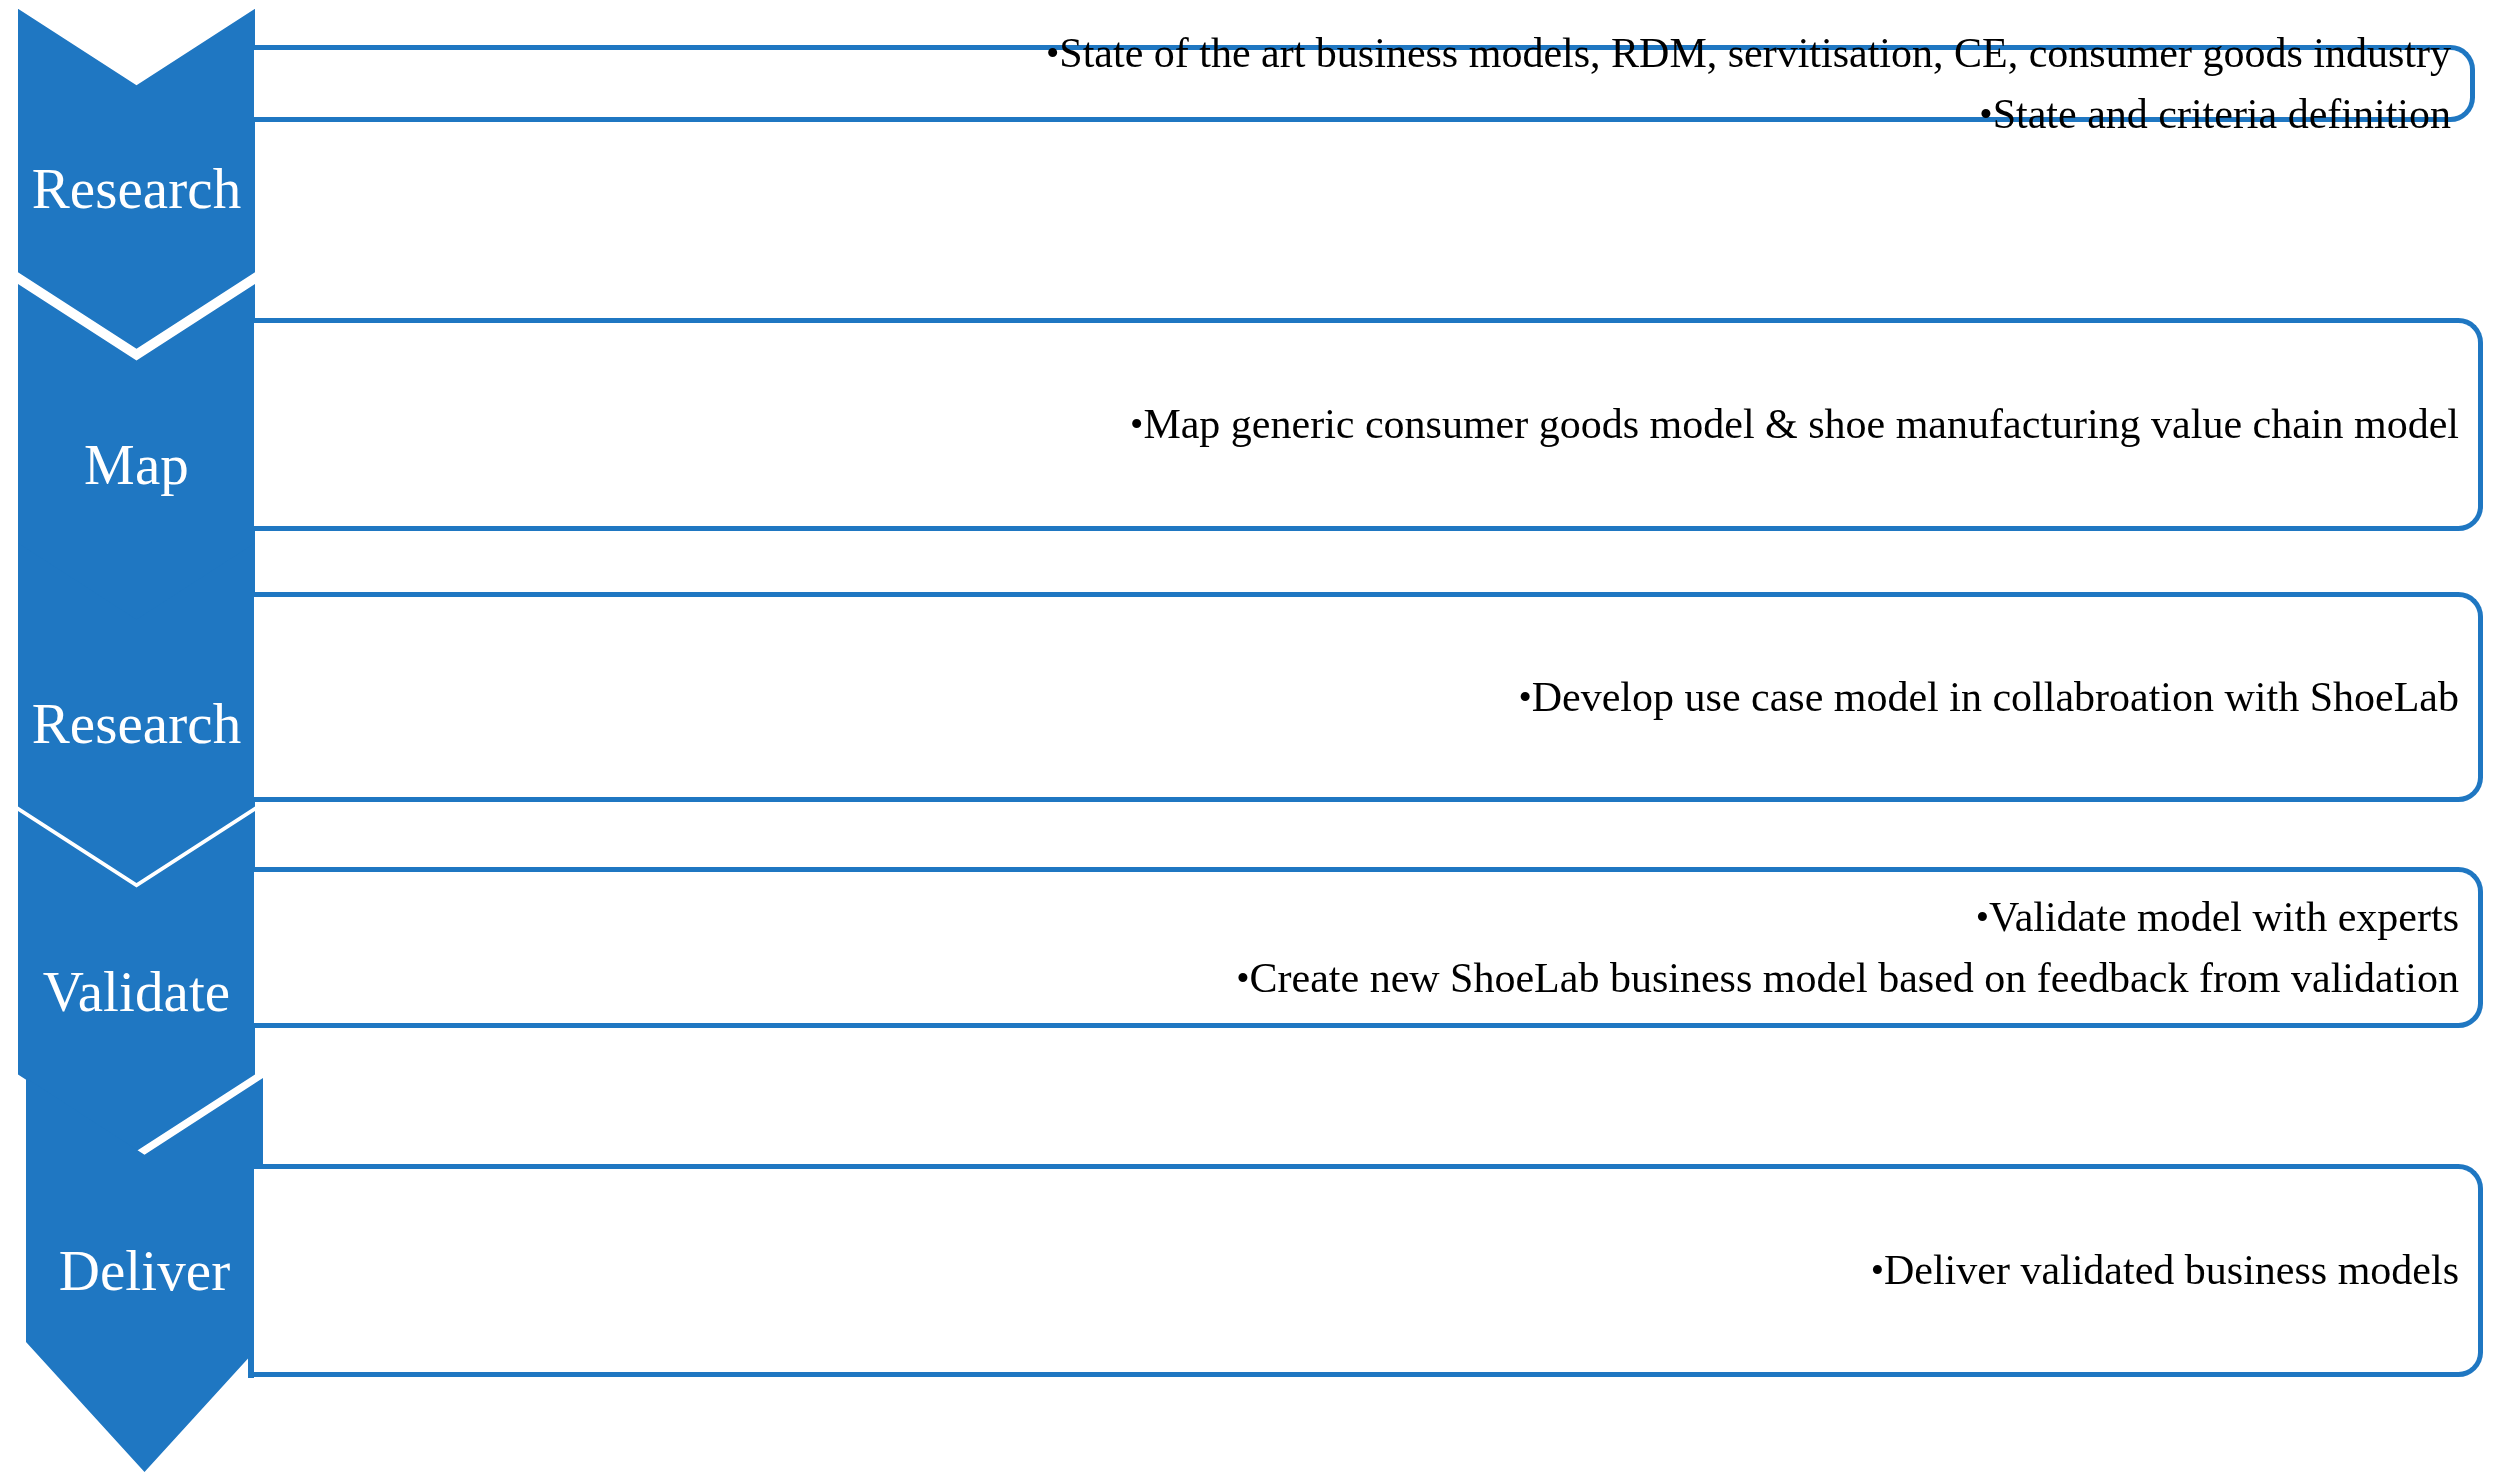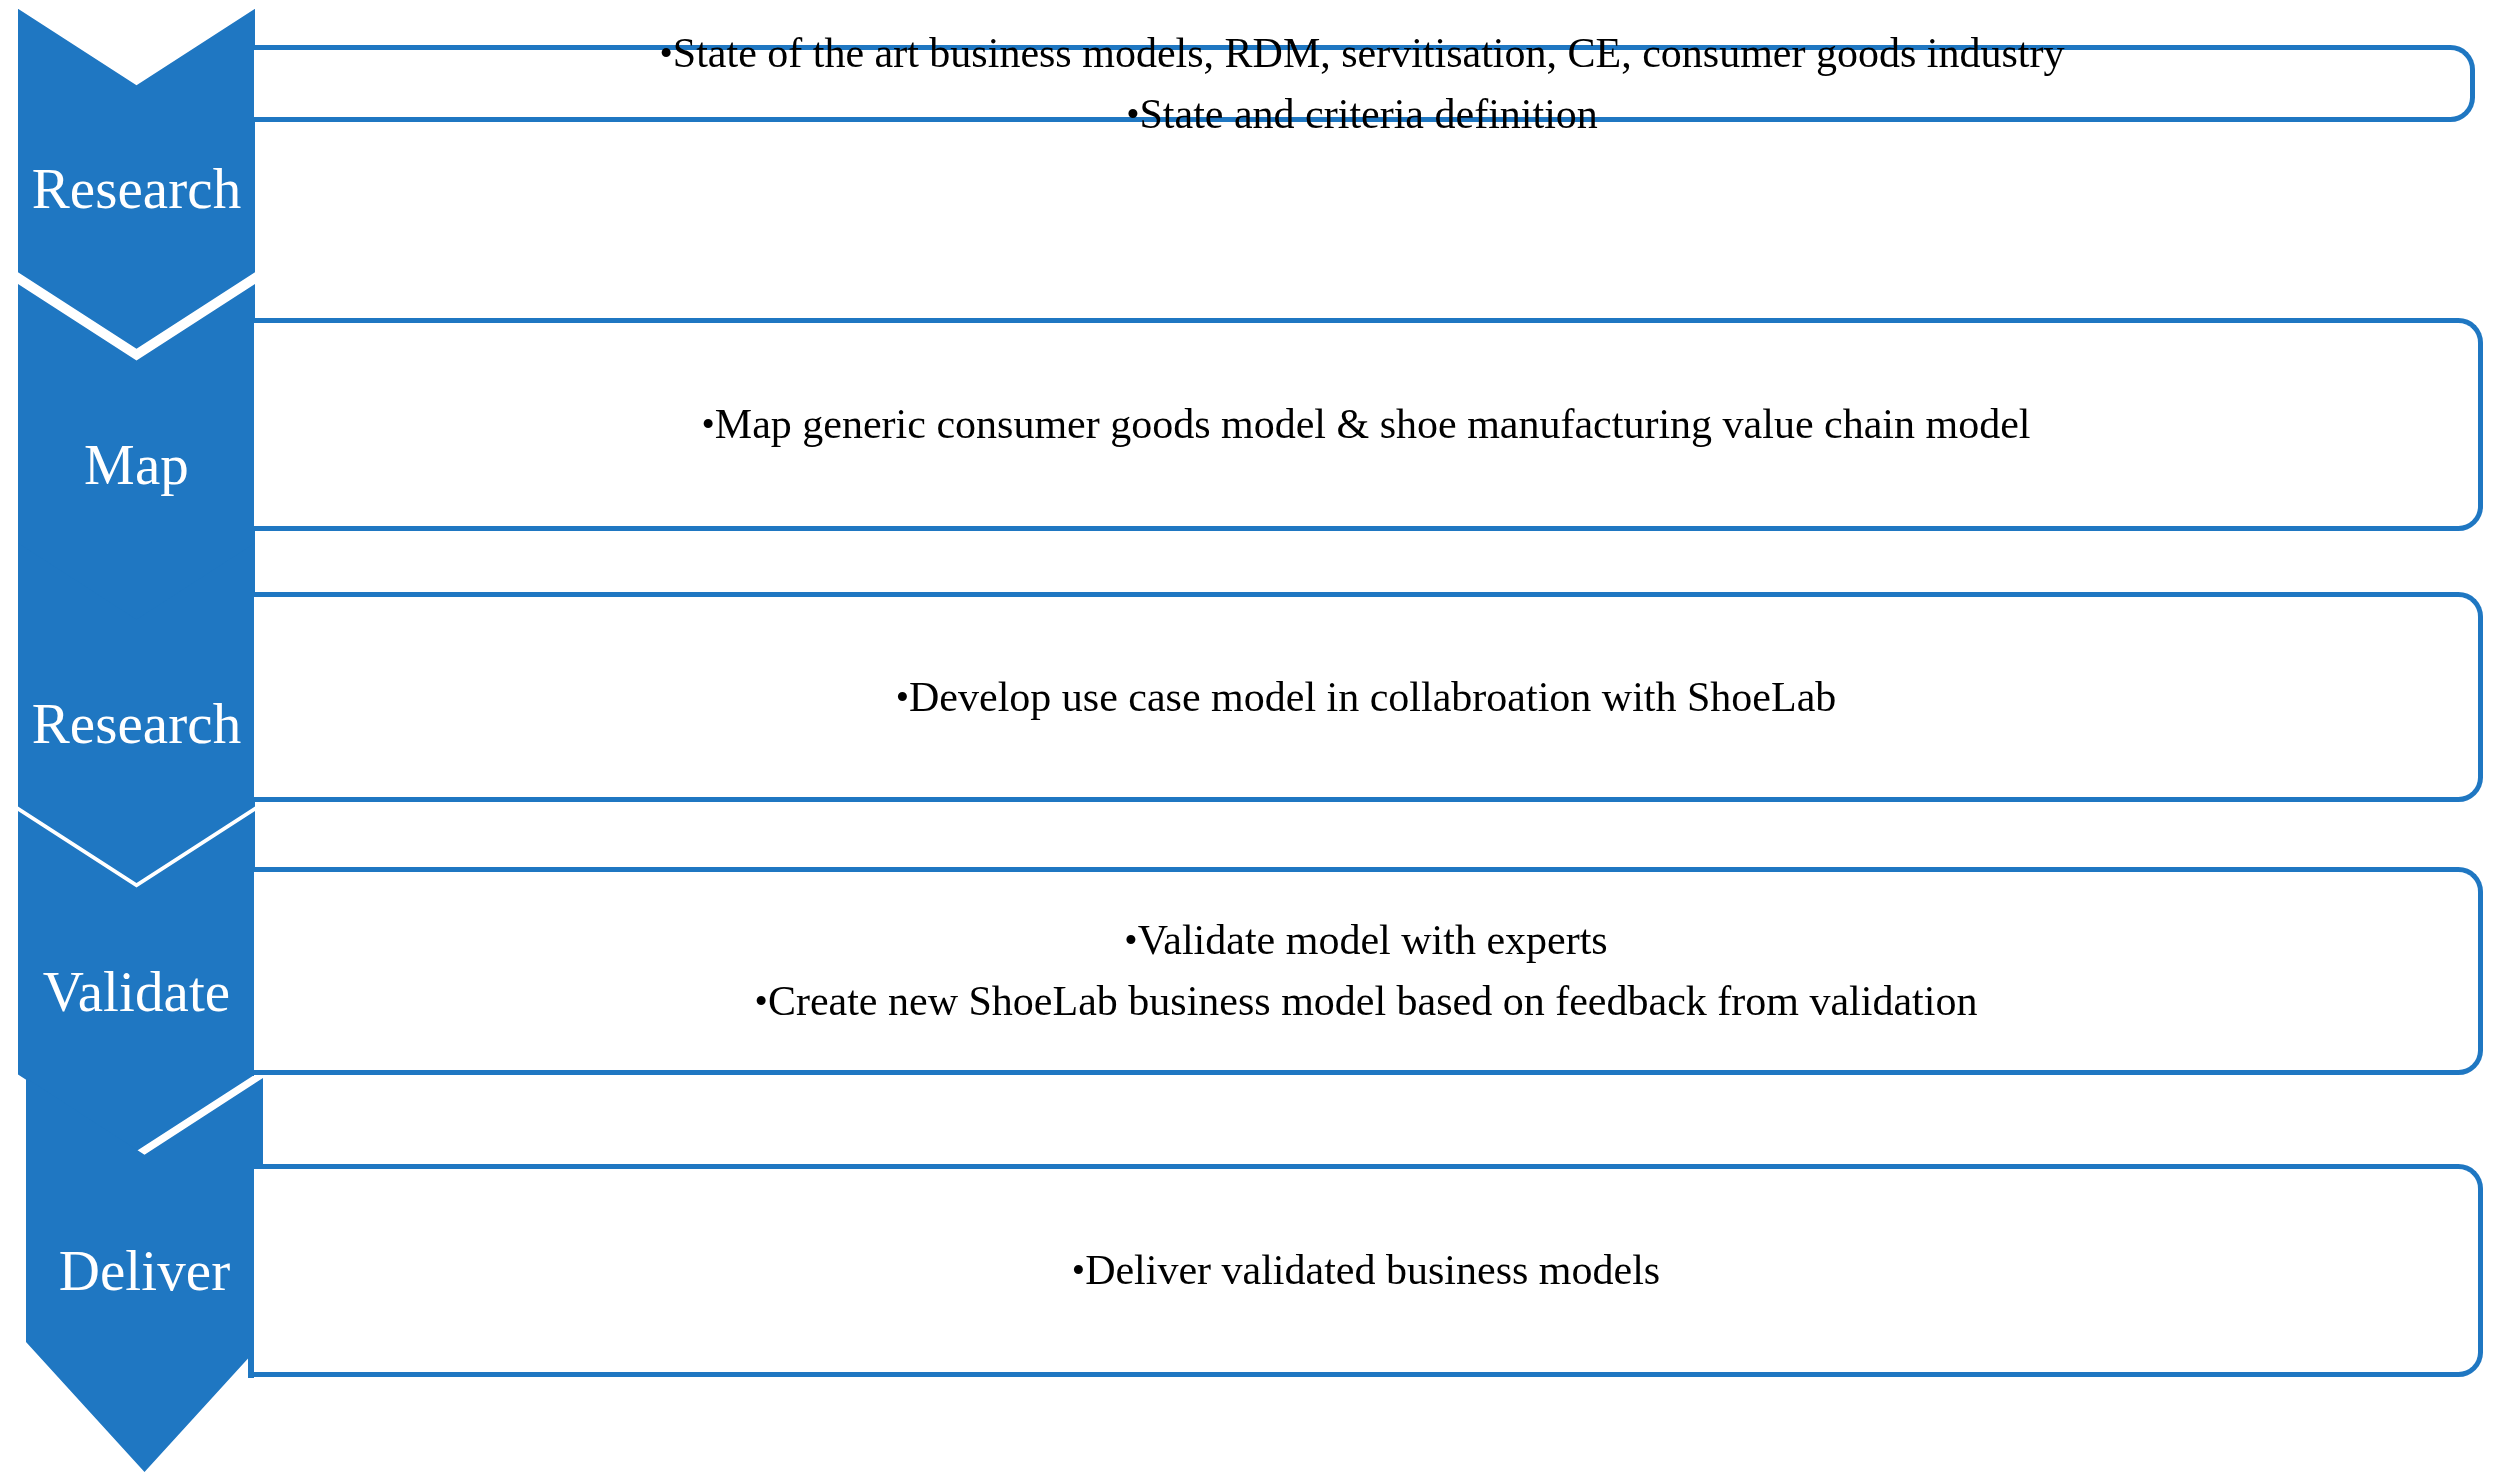--- a/index.html
+++ b/index.html
@@ -121,21 +121,21 @@
     width: 100%;
     text-align: center;
   }
 
   .bullet-item {
     font-family: "Liberation Serif", "DejaVu Serif", serif;
     font-size: 42px;
     line-height: 1.45;
     color: #000000;
     white-space: nowrap;
-    text-align: center;
+    text-align: right;
   }
 
   .bullet-dot {
     font-size: 38px;
     line-height: 1;
     vertical-align: 0.02em;
   }
 </style>
 </head>
 <body>
@@ -178,21 +178,21 @@
       <li class="bullet-item"><span class="bullet-dot">•</span><span>Develop use case model in collabroation with ShoeLab</span></li>
     </ul>
   </div>
 
   <div class="textbox box-1" style="top: 318px; height: 213px;">
     <ul class="bullet-list">
       <li class="bullet-item"><span class="bullet-dot">•</span><span>Map generic consumer goods model &amp; shoe manufacturing value chain model</span></li>
     </ul>
   </div>
 
-  <div class="textbox box-3" style="top: 867px; height: 208px;">
+  <div class="textbox box-3" style="top: 867px; height: 161px;">
     <ul class="bullet-list">
       <li class="bullet-item"><span class="bullet-dot">•</span><span>Validate model with experts</span></li>
       <li class="bullet-item"><span class="bullet-dot">•</span><span>Create new ShoeLab business model based on feedback from validation</span></li>
     </ul>
   </div>
 
   <div class="textbox box-4" style="top: 1136px; height: 213px;">
     <ul class="bullet-list">
       <li class="bullet-item"><span class="bullet-dot">•</span><span>Deliver validated business models</span></li>
     </ul>

